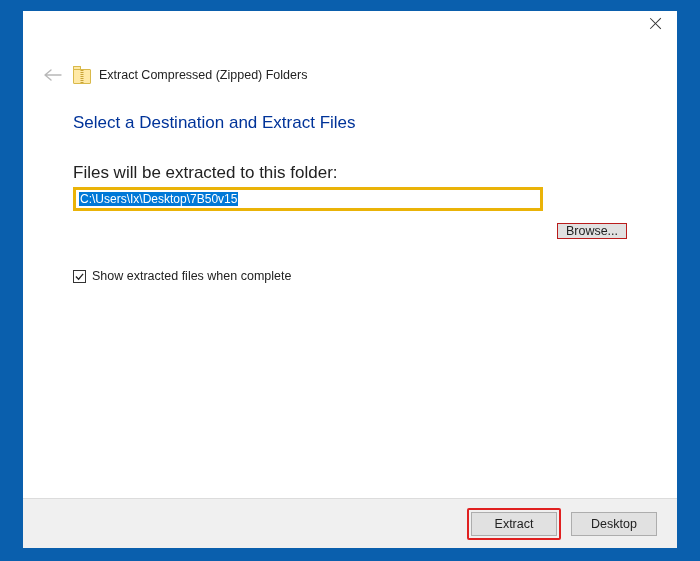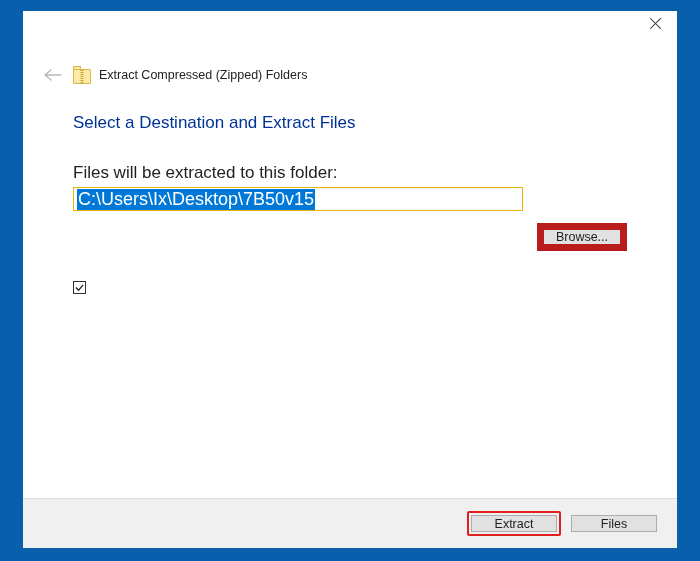--- a/index.html
+++ b/index.html
@@ -110,38 +110,38 @@
       margin-bottom: 4px;
     }
     .path-row {
       display: flex;
       gap: 14px;
       align-items: stretch;
       margin-bottom: 30px;
     }
     .path-input {
       flex: 1;
-      border: 1px solid #eab308;
+      border: 3px solid #eab308;
       height: 24px;
       display: flex;
       align-items: center;
       padding: 0 3px;
-      font-size: 18px;
+      font-size: 12px;
       overflow: hidden;
     }
     .path-input .sel {
       background: #0078d7;
       color: #ffffff;
       padding: 0 1px;
       white-space: nowrap;
     }
     .browse-btn {
-      width: 90px;
+      width: 70px;
       background: #e1e1e1;
-      border: 7px solid #b91c1c;
+      border: 1px solid #b91c1c;
       font-size: 12.5px;
       color: #222;
       display: flex;
       align-items: center;
       justify-content: center;
       margin-top: 36px;
     }
     .check-row {
       display: flex;
       align-items: center;
@@ -165,21 +165,21 @@
       background: #f0f0f0;
       border-top: 1px solid #dcdcdc;
       display: flex;
       align-items: center;
       justify-content: flex-end;
       padding-right: 20px;
       gap: 10px;
     }
     .btn {
       min-width: 86px;
-      height: 17px;
+      height: 24px;
       background: #e1e1e1;
       border: 1px solid #adadad;
       font-size: 12.5px;
       color: #222;
       display: flex;
       align-items: center;
       justify-content: center;
       padding: 0 8px;
     }
     .highlight {
@@ -222,23 +222,24 @@
       </div>
       <div class="browse-btn">Browse...</div>
     </div>
 
     <div class="check-row">
       <div class="chk">
         <svg width="9" height="9" viewBox="0 0 10 10">
           <path d="M1 5 L4 8 L9 2" stroke="#222" stroke-width="1.4" fill="none"></path>
         </svg>
       </div>
+      <span>Show extracted files when complete</span>
     </div>
   </div>
 
   <div class="footer">
     <div class="highlight">
       <div class="btn">Extract</div>
     </div>
-    <div class="btn">Files</div>
+    <div class="btn">Desktop</div>
   </div>
 
 </div>
 
 </body></html>

